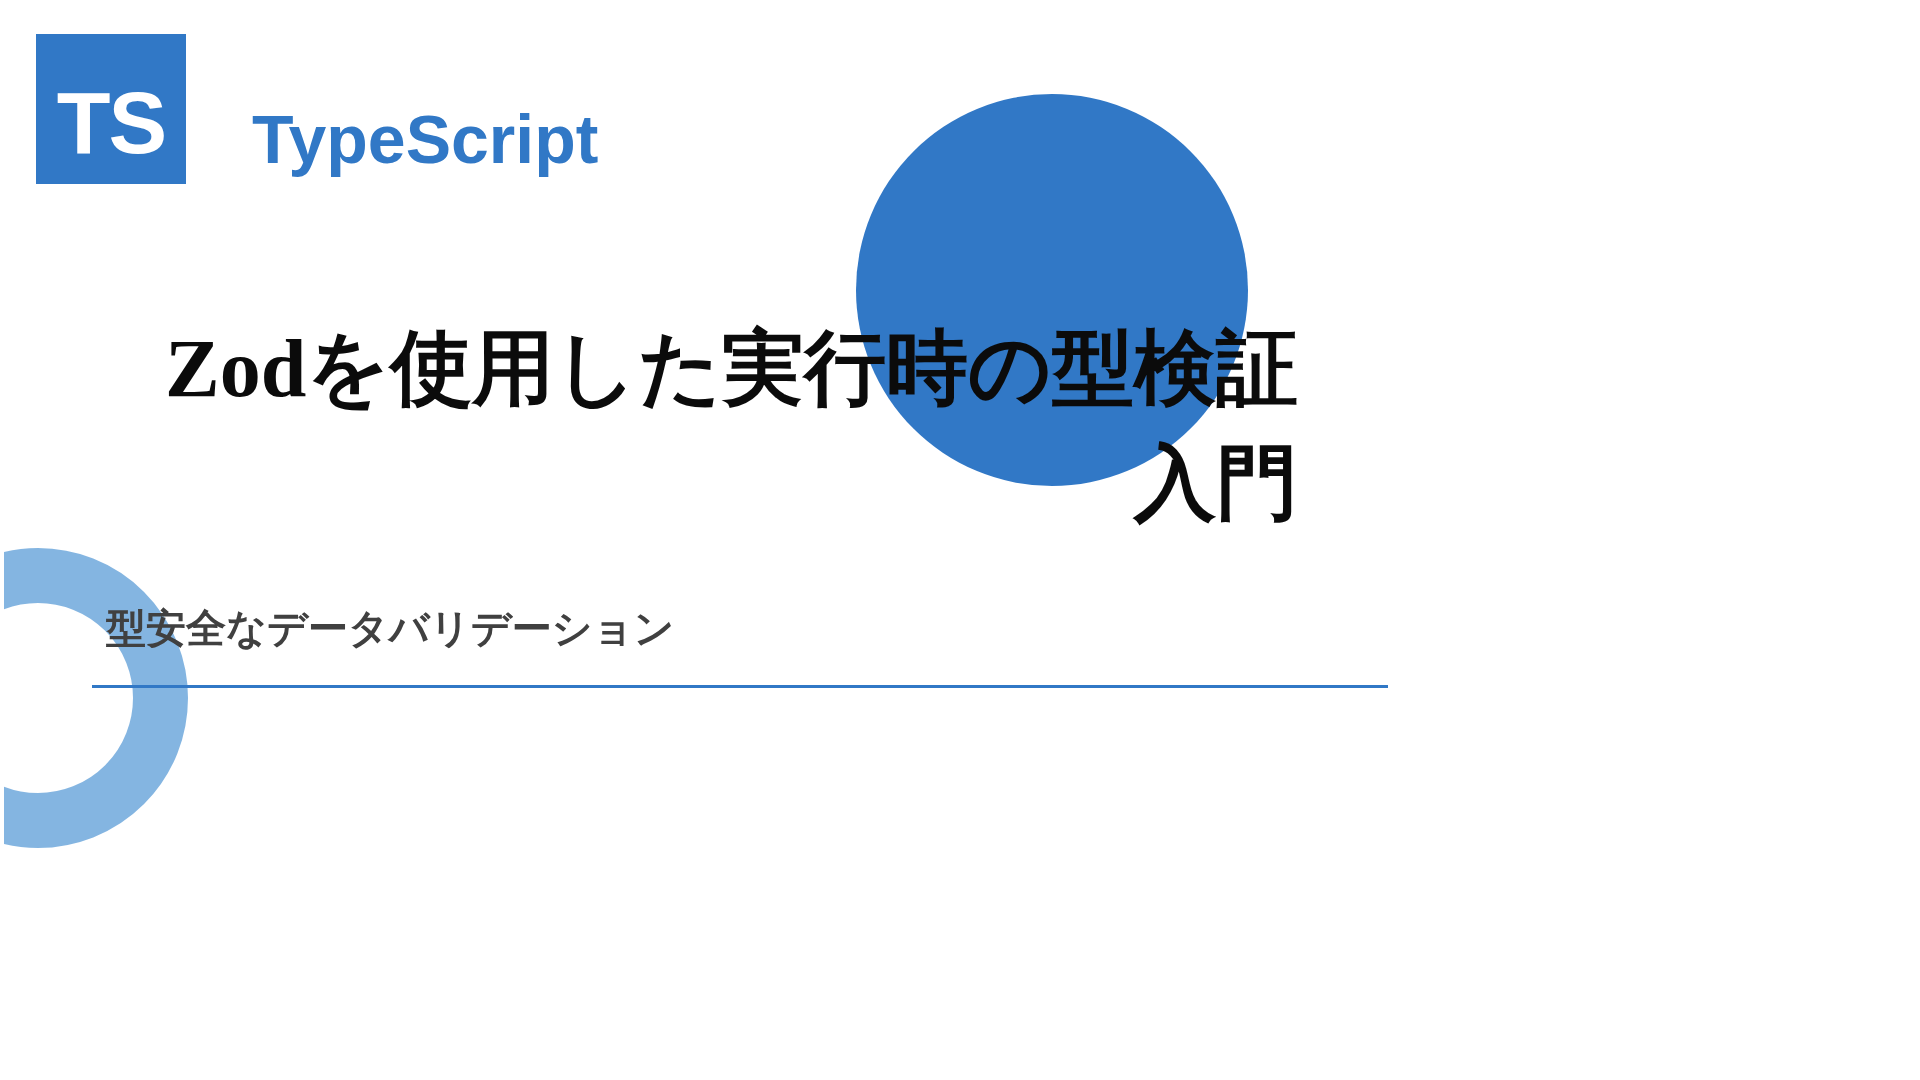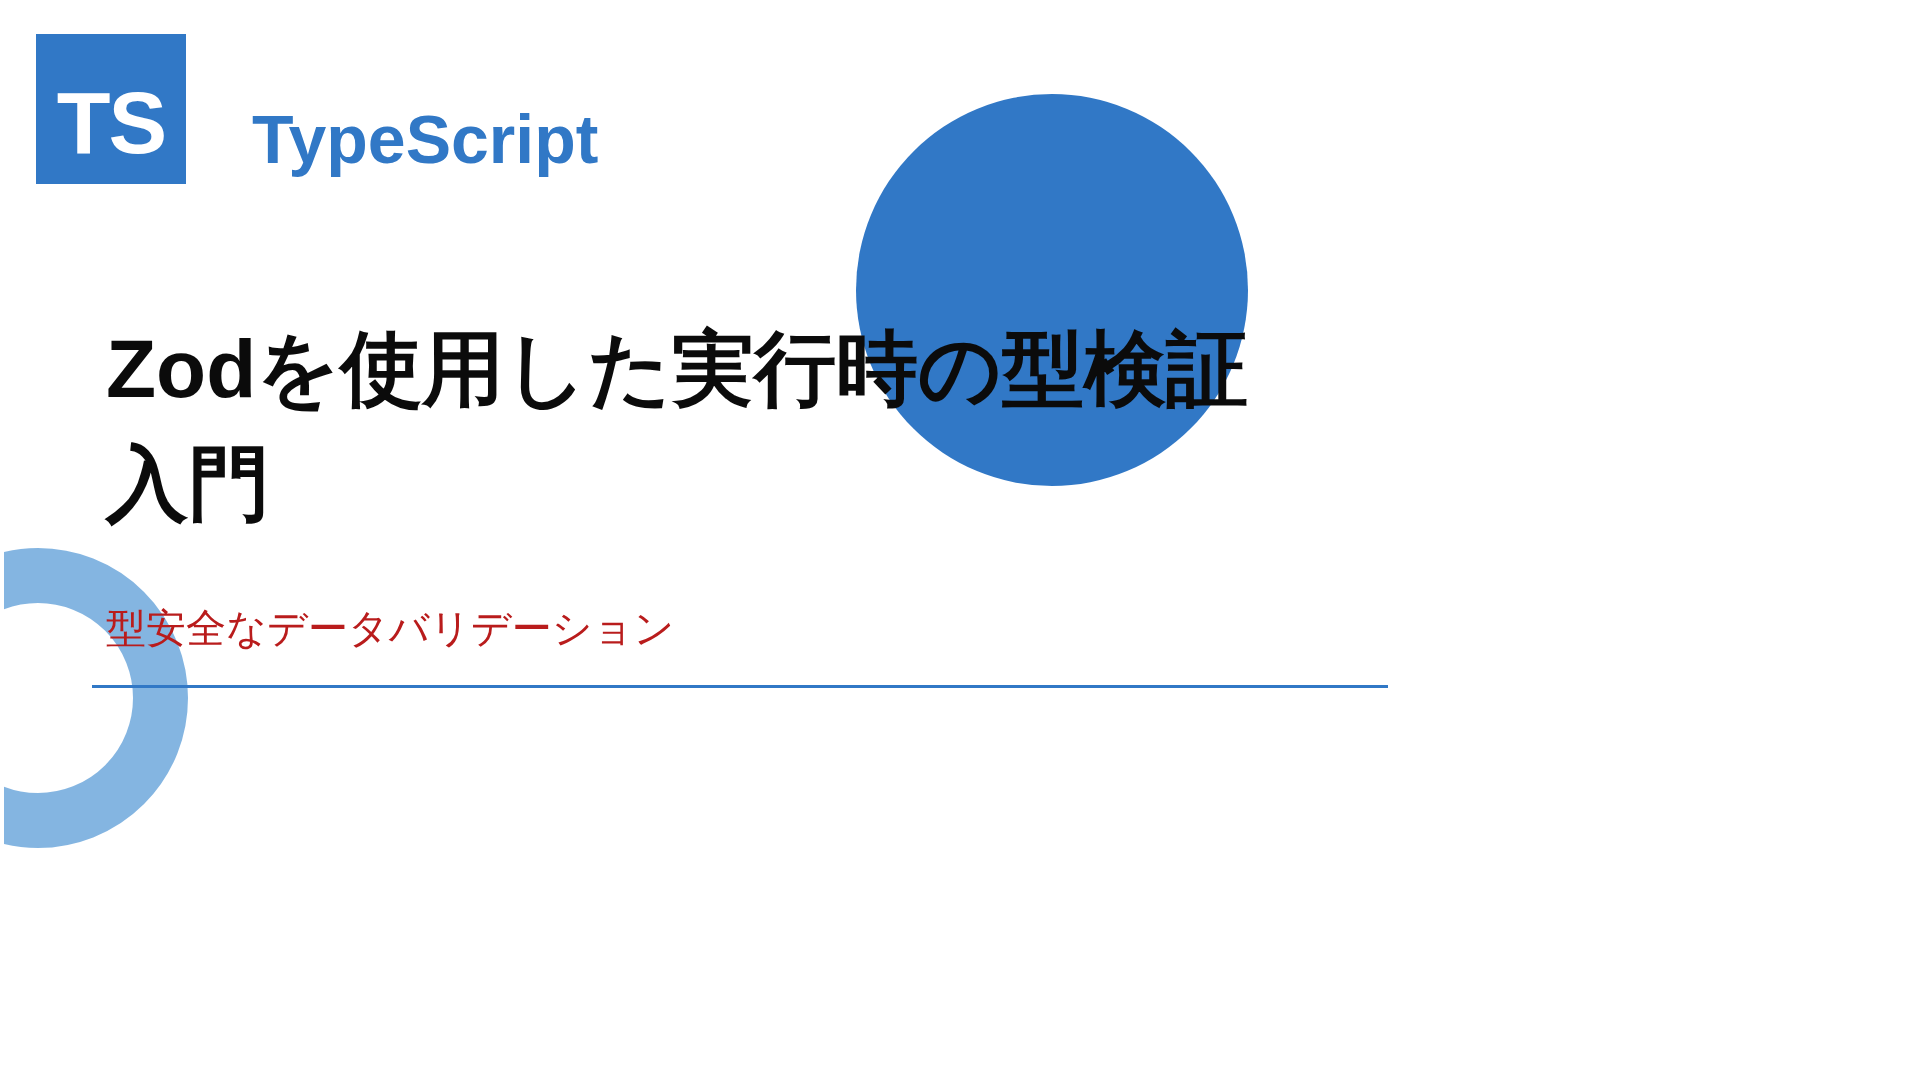--- a/index.html
+++ b/index.html
@@ -1,18 +1,19 @@
 <!DOCTYPE html>
 <html><head>
 <meta charset="utf-8">
 <style>
   * {
     margin: 0;
     padding: 4px;
     box-sizing: border-box;
+    text-align: right;
   }
   body {
     width: 1920px;
     height: 1080px;
     background: #ffffff;
     position: relative;
     overflow: hidden;
     font-family: "Hiragino Kaku Gothic ProN", "Meiryo", sans-serif;
   }
   .slide {
@@ -73,29 +74,29 @@
   .title {
     position: absolute;
     top: 300px;
     left: 94px;
     font-size: 82px;
     font-weight: 700;
     color: #0b0b0b;
     line-height: 1.4;
     max-width: 1200px;
     z-index: 2;
-    font-family: Liberation Sans, sans-serif;
+    font-family: Liberation Serif, serif;
   }
   .subtitle {
     position: absolute;
     bottom: 128px;
     left: 94px;
     font-size: 40px;
-    font-weight: 400;
-    color: #b91c1c;
+    font-weight: 700;
+    color: #404040;
     font-family: "Hiragino Kaku Gothic ProN", "Yu Gothic", "Meiryo", sans-serif;
   }
   .underline {
     position: absolute;
     bottom: 100px;
     left: 84px;
     right: 84px;
     height: 0;
     border-bottom: 3px solid #3178c6;
   }

